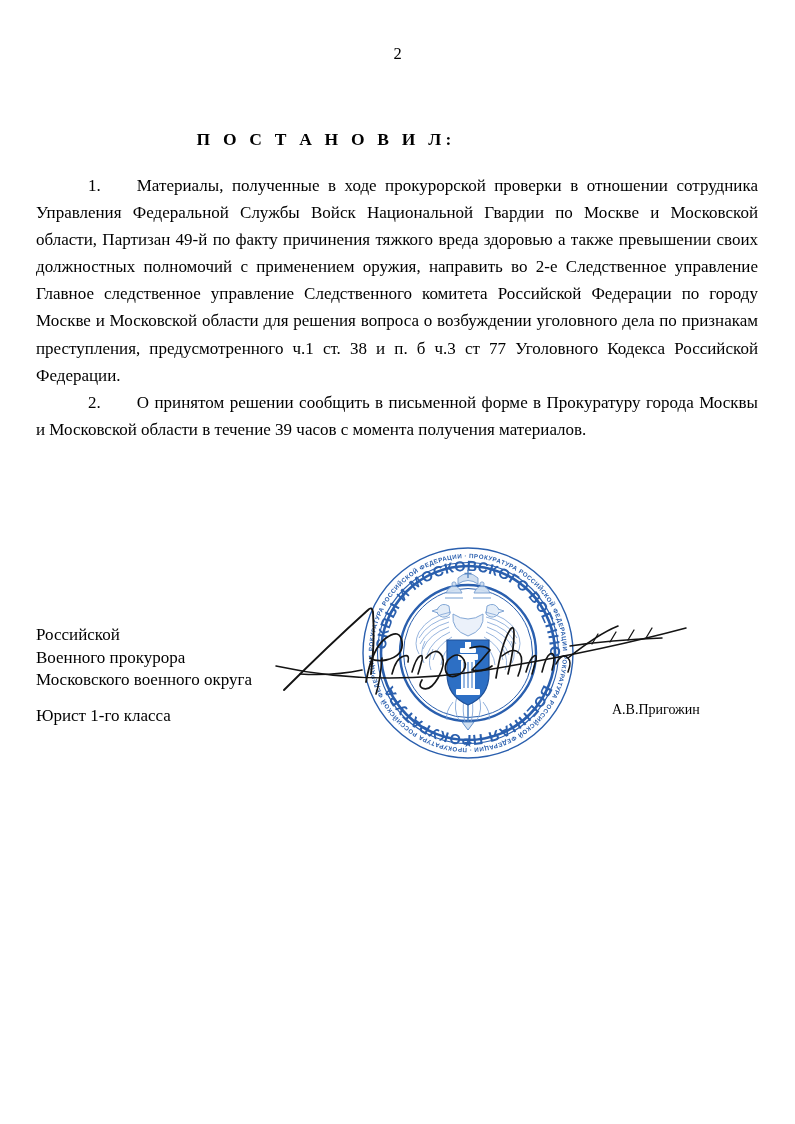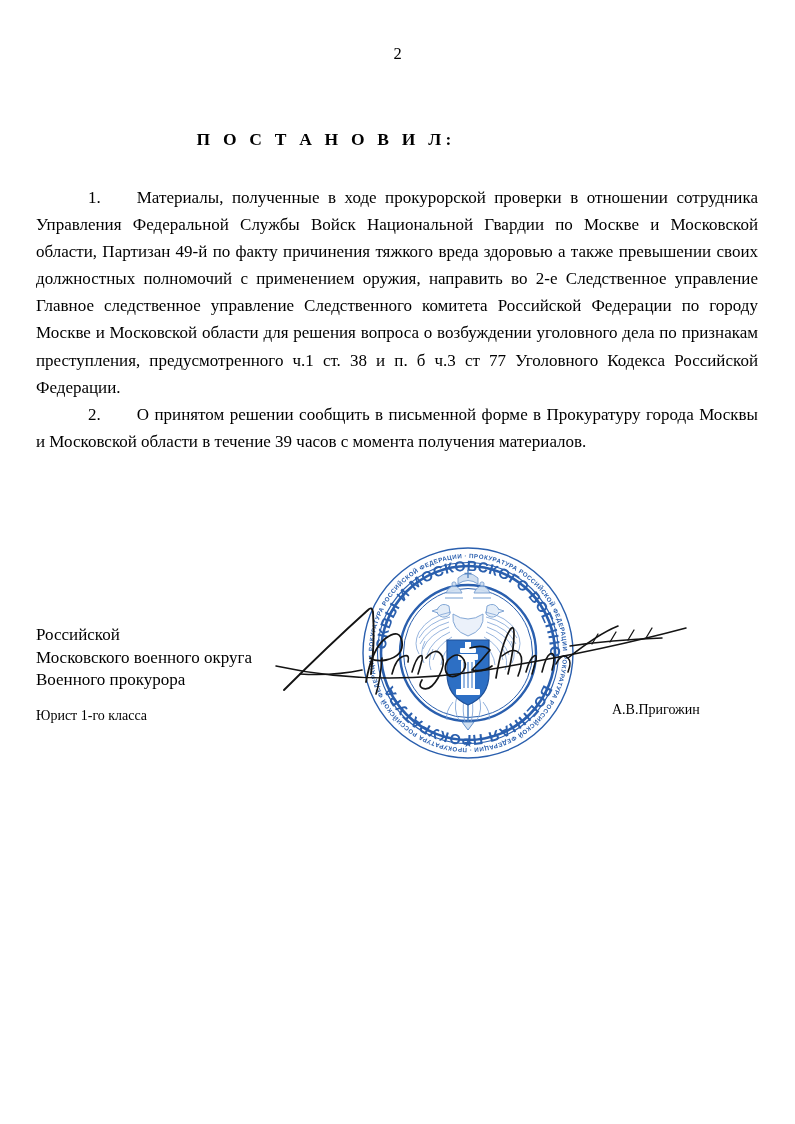--- a/index.html
+++ b/index.html
@@ -37,21 +37,21 @@
     text-align: center;
     font-size: 17.5px;
     font-weight: bold;
     letter-spacing: 4.2px;
     line-height: 22px;
   }
 
   
   .body-block {
     position: absolute;
-    top: 184px;
+    top: 172px;
     left: 36px;
     width: 722px;
   }
   .para {
     margin: 0;
     font-size: 17px;
     line-height: 27.1px;
     text-align: justify;
     text-justify: inter-word;
     text-indent: 52px;
@@ -68,21 +68,21 @@
     top: 624px;
     width: 330px;
   }
   .sig-line {
     font-size: 17px;
     line-height: 22.6px;
     white-space: nowrap;
   }
   .sig-rank {
     margin-top: 13px;
-    font-size: 14px;
+    font-size: 17px;
     line-height: 22.6px;
     white-space: nowrap;
   }
   .sig-name {
     position: absolute;
     left: 612px;
     top: 699px;
     font-size: 14px;
     line-height: 22.6px;
     white-space: nowrap;
@@ -250,20 +250,20 @@
       <path d="M298 72 q30 -24 50 -32" stroke-width="1.6"></path>
       <path d="M300 60 q40 -6 92 -8" stroke-width="1.5"></path>
       <path d="M322 58 l6 -10 M340 56 l6 -10 M358 54 l6 -10 M376 52 l6 -10" stroke-width="1.3"></path>
 
       <path d="M6 80 q100 22 210 4 q110 -18 200 -42" stroke-width="1.5"></path>
     </g>
   </svg>
 
   <div class="sig-block">
     <div class="sig-line">Российской</div>
+    <div class="sig-line">Военного прокурора</div>
     <div class="sig-line">Московского военного округа</div>
-    <div class="sig-line">Военного прокурора</div>
     <div class="sig-rank">Юрист 1-го класса</div>
   </div>
 
   <div class="sig-name">А.В.Пригожин</div>
 
 </div>
 
 </body></html>

